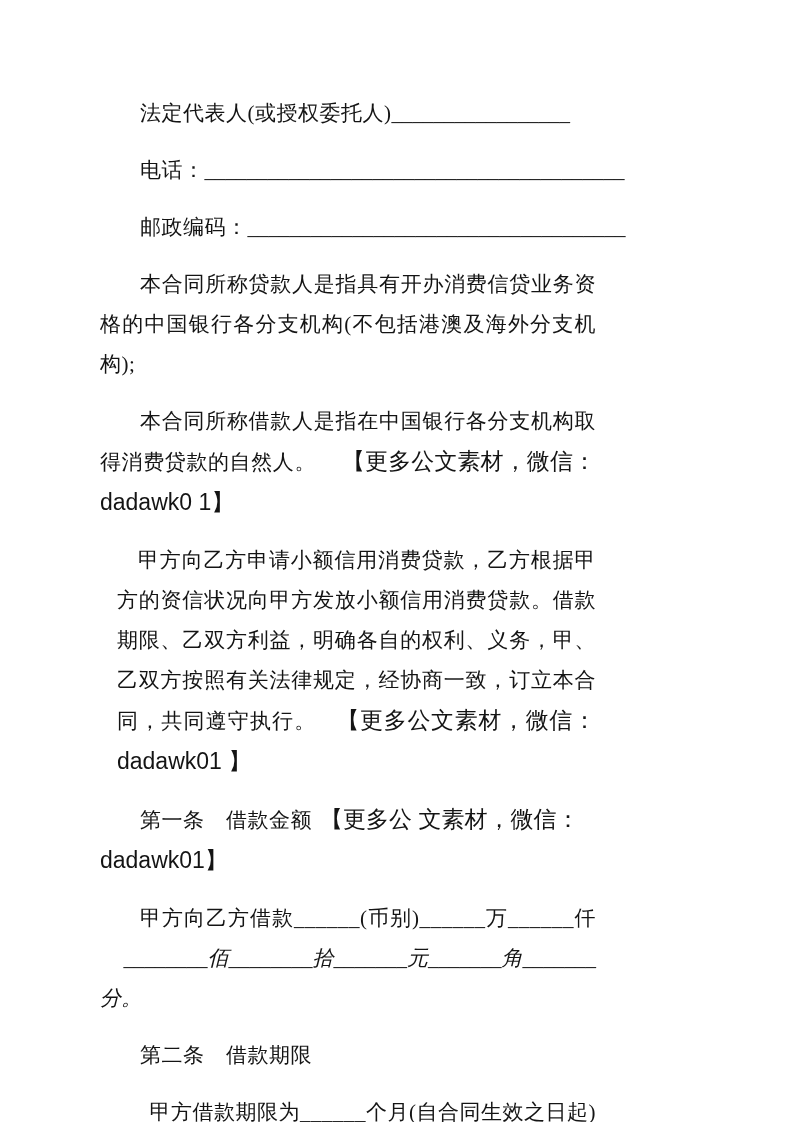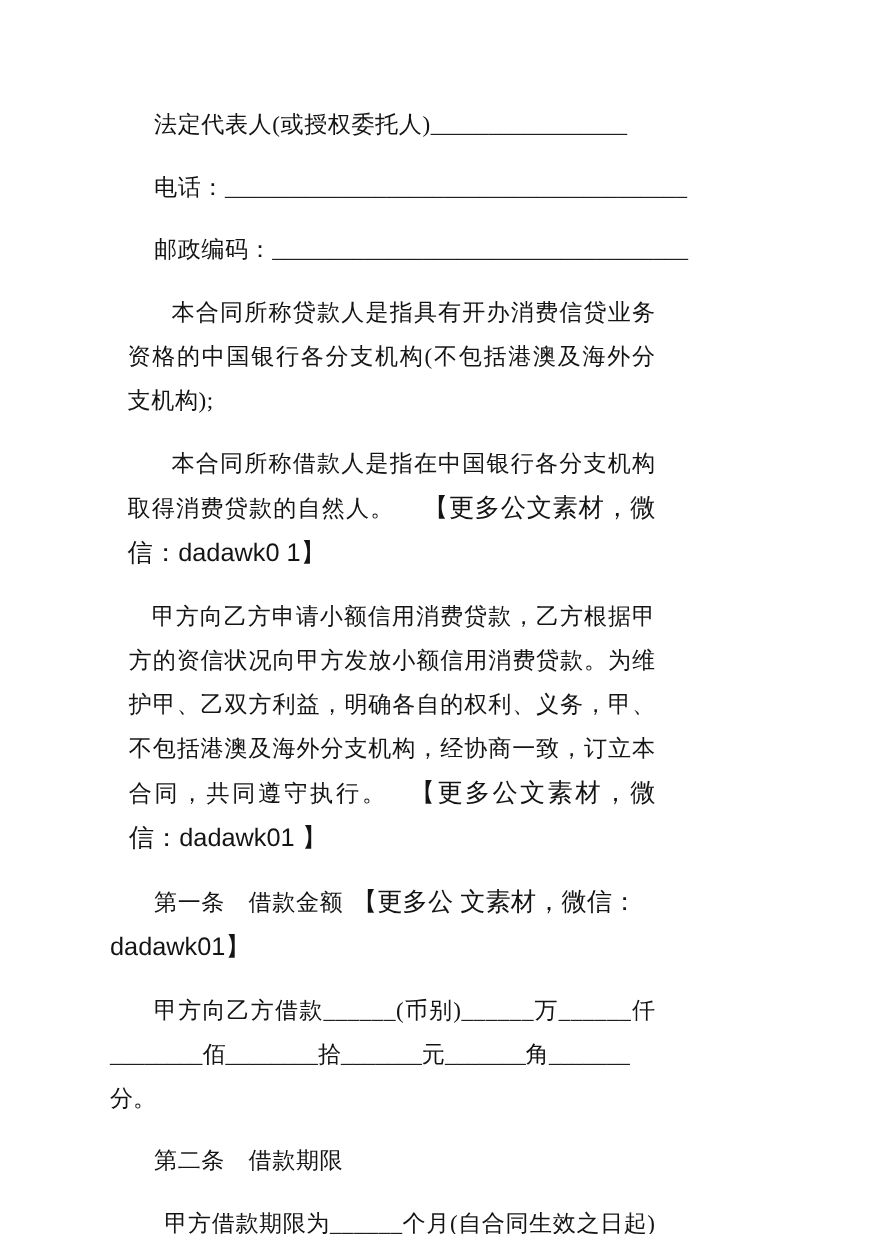--- a/index.html
+++ b/index.html
@@ -33,44 +33,44 @@
     text-indent: 40px;
     text-align: left;
     white-space: nowrap;
   }
   .blank {
     letter-spacing: 0;
   }
   
   .body-para {
     text-indent: 40px;
-    margin-left: 16px;
   }
   .purpose {
     margin-left: 17px;
     text-indent: 21px;
   }
   
   .heading {
     text-indent: 40px;
     text-align: left;
   }
   
   .amount-line1 {
     display: block;
     text-indent: 40px;
     text-align: justify;
     text-align-last: justify;
   }
   .amount-line2 {
     display: block;
     text-indent: 0;
-    text-align: left;
+    text-align: right;
     text-align-last: left;
     letter-spacing: 0;
+    font-style: italic;
   }
   .term {
     text-indent: 40px;
     text-align: right;
   }
   
   .ad {
     font-family: "Liberation Sans", "DejaVu Sans", sans-serif;
     font-size: 23px;
     letter-spacing: 0;
@@ -89,21 +89,21 @@
   <p class="para field"><span class="lbl">电话：</span><span class="blank">________________________________________</span></p>
 
   <p class="para field"><span class="lbl">邮政编码：</span><span class="blank">____________________________________</span></p>
 
 
 
   <p class="para body-para"><span>本合同所称贷款人是指具有开办消费信贷业务资格的中国银行各分支机构(不包括港澳及海外分支机构);</span></p>
 
   <p class="para body-para"><span>本合同所称借款人是指在中国银行各分支机构取得消费贷款的自然人。</span><span class="ad ad-gap-lg">【更多公文素材，微信：dadawk0 1】</span></p>
 
-  <p class="para purpose"><span>甲方向乙方申请小额信用消费贷款，乙方根据甲方的资信状况向甲方发放小额信用消费贷款。为维护甲、乙双方利益，明确各自的权利、义务，甲、不包括港澳及海外分支机构，经协商一致，订立本合同，共同遵守执行。</span><span class="ad ad-gap-md">【更多公文素材，微信：dadawk01 】</span></p>
+  <p class="para purpose"><span>甲方向乙方申请小额信用消费贷款，乙方根据甲方的资信状况向甲方发放小额信用消费贷款。借款期限、乙双方利益，明确各自的权利、义务，甲、乙双方按照有关法律规定，经协商一致，订立本合同，共同遵守执行。</span><span class="ad ad-gap-md">【更多公文素材，微信：dadawk01 】</span></p>
 
   <p class="para heading"><span>第一条　借款金额</span><span class="ad ad-gap-sm">【更多公 文素材，微信：dadawk01】</span></p>
 
   <p class="para amount">
       <span class="amount-line1">甲方向乙方借款______(币别)______万______仟</span>
       <span class="amount-line2">________佰________拾_______元_______角_______分。</span>
     </p>
 
   <p class="para heading"><span>第二条　借款期限</span></p>
 

